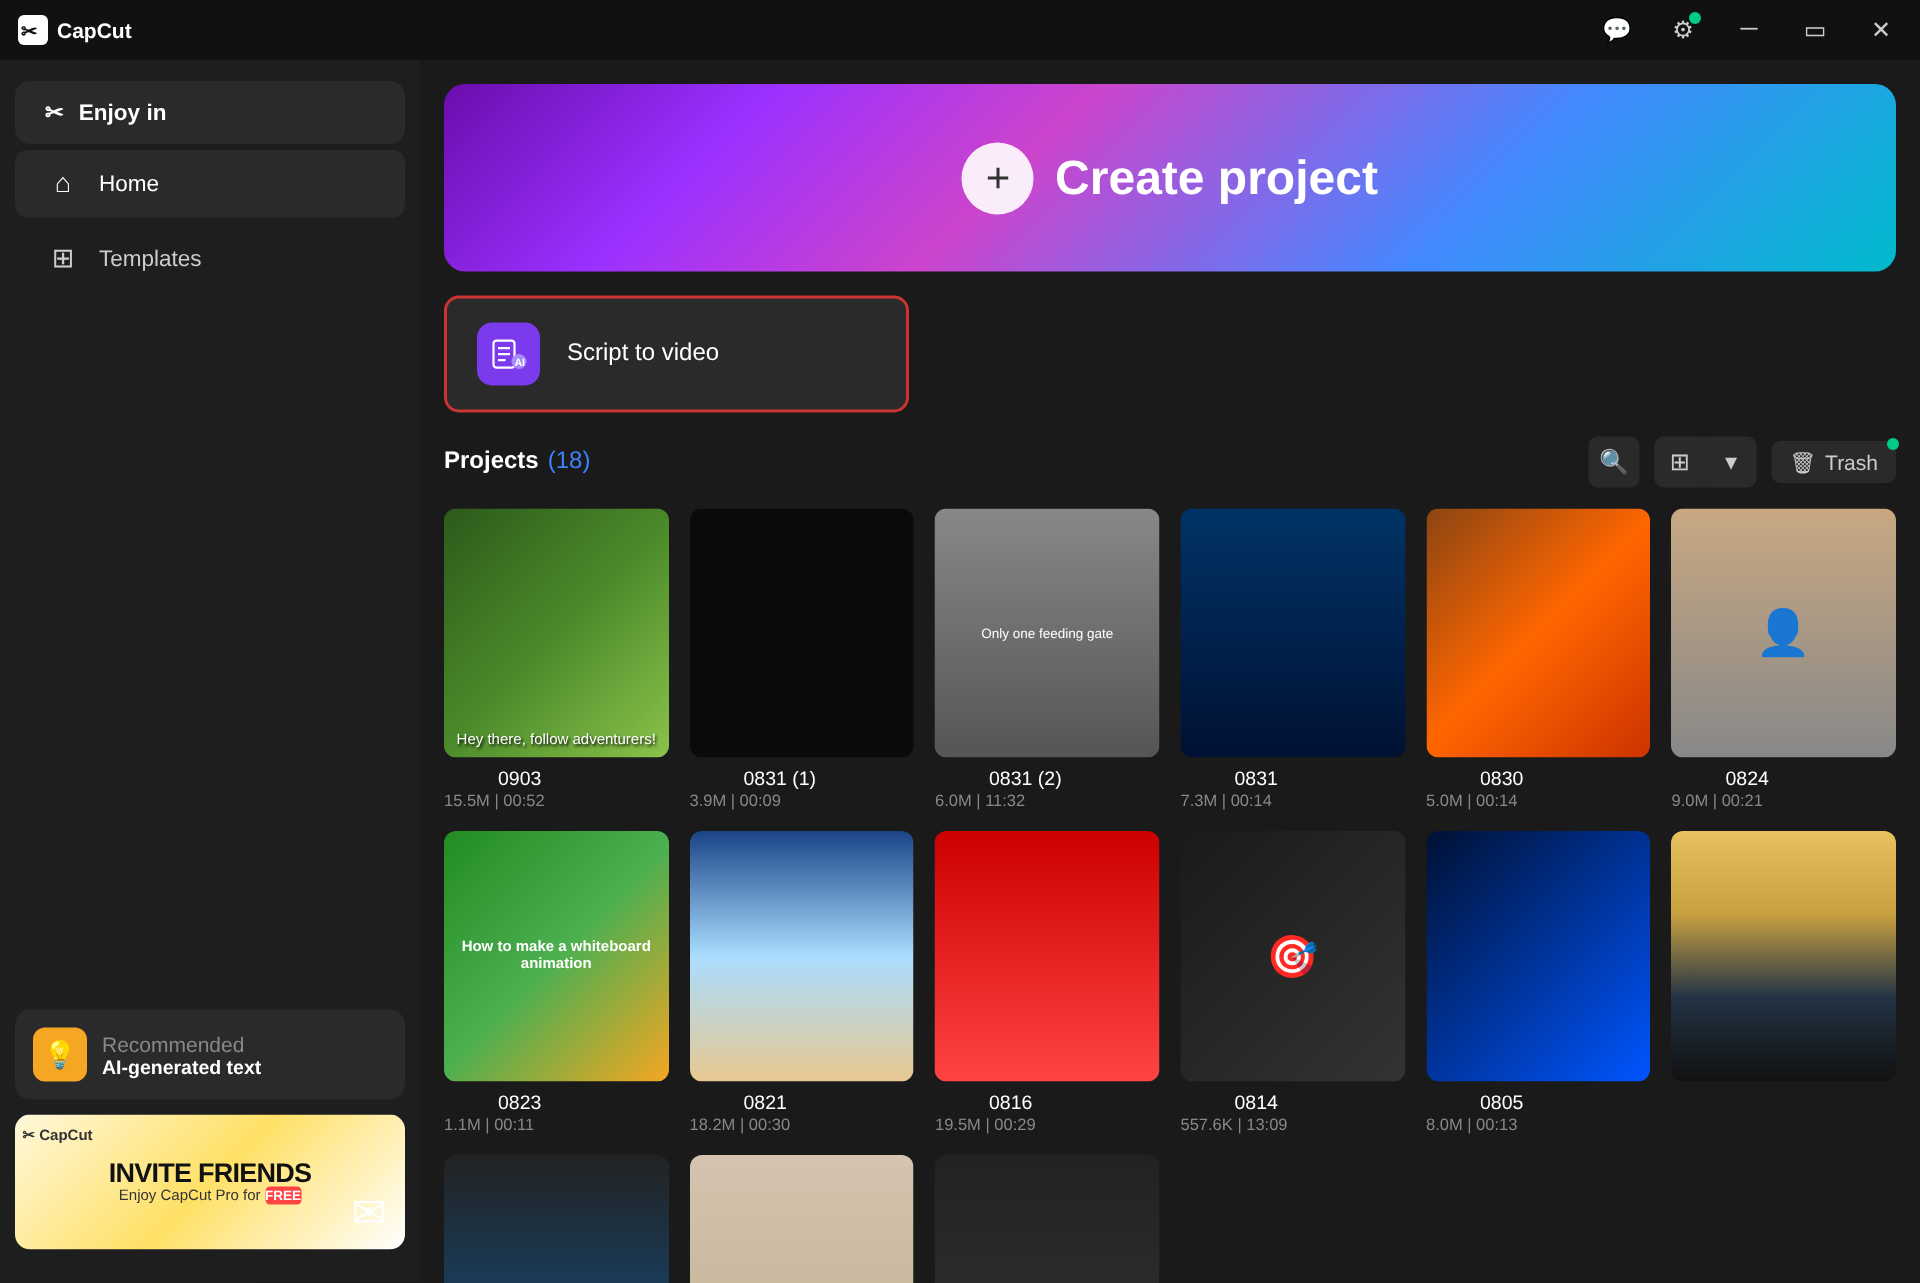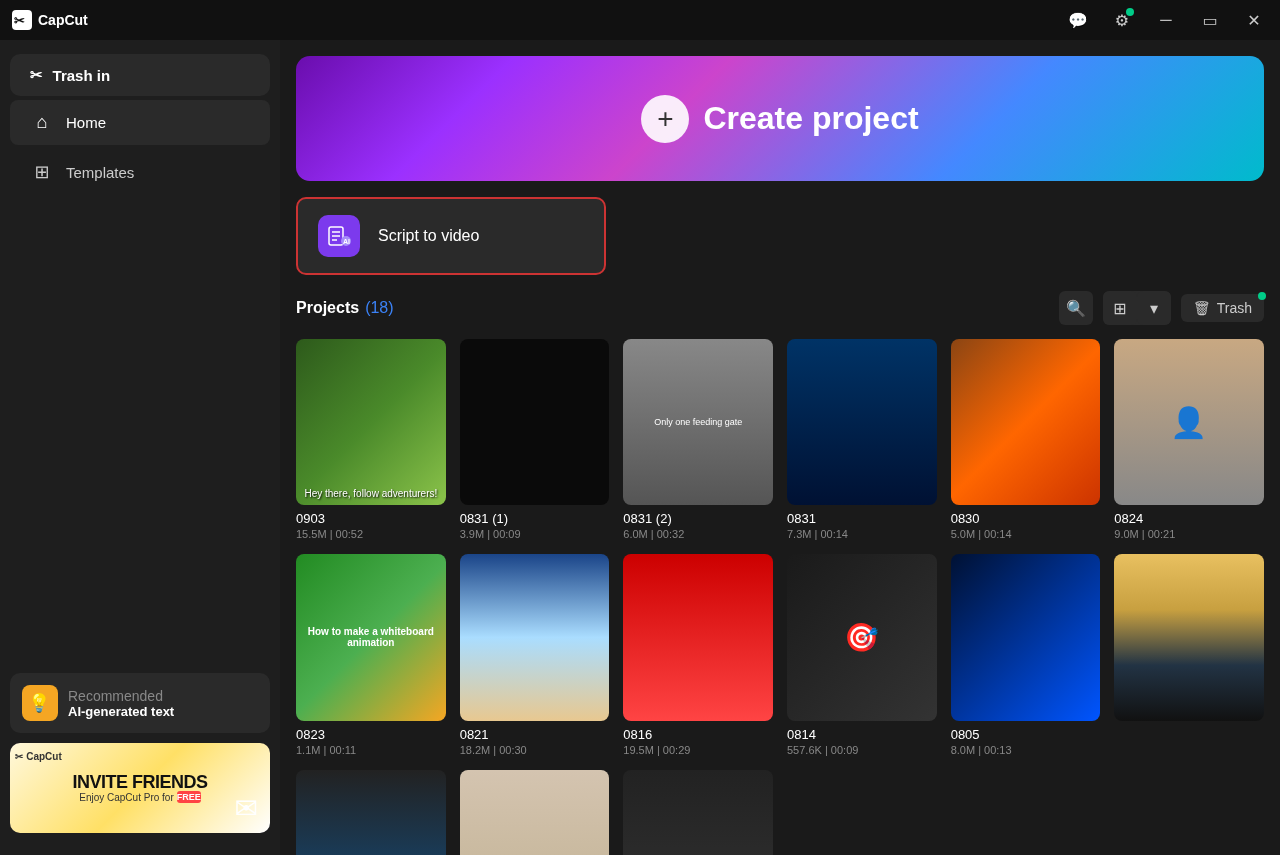--- a/index.html
+++ b/index.html
@@ -360,20 +360,21 @@
       position: relative;
     }
     .project-name {
       font-size: 13px;
       color: #fff;
       font-weight: 500;
       margin-bottom: 2px;
       white-space: nowrap;
       overflow: hidden;
       text-overflow: ellipsis;
+      margin-left: 36px;
     }
     .project-meta {
       font-size: 11px;
       color: #888;
     }
 
     ::-webkit-scrollbar { width: 4px; }
     ::-webkit-scrollbar-track { background: transparent; }
     ::-webkit-scrollbar-thumb { background: #444; border-radius: 2px; }
   </style>
@@ -408,21 +409,21 @@
       <span>✕</span>
     </button>
   </div>
 </div>
 
 <div class="main-layout">
 
   <div class="sidebar">
     <button class="signin-btn">
       <span>✂</span>
-      <span>Trash in</span>
+      <span>Enjoy in</span>
     </button>
 
     <div class="sidebar-item active">
       <span class="icon">⌂</span>
       <span>Home</span>
     </div>
 
     <div class="sidebar-item">
       <span class="icon">⊞</span>
       <span>Templates</span>
@@ -517,21 +518,21 @@
     <div class="project-name">0831 (1)</div>
     <div class="project-meta">3.9M | 00:09</div>
   </div>
         <div class="project-item">
     <div class="project-thumb" style="background:#222;">
       <div style="width:100%;height:100%;background:linear-gradient(180deg,#888,#555);display:flex;align-items:center;justify-content:center;">
     <div style="color:#fff;font-size:9px;text-align:center;padding:4px;">Only one feeding gate</div>
   </div>
     </div>
     <div class="project-name">0831 (2)</div>
-    <div class="project-meta">6.0M | 00:32</div>
+    <div class="project-meta">6.0M | 11:32</div>
   </div>
         <div class="project-item">
     <div class="project-thumb" style="background:#222;">
       <div style="width:100%;height:100%;background:linear-gradient(180deg,#003366,#001133);display:flex;align-items:flex-end;justify-content:center;"></div>
     </div>
     <div class="project-name">0831</div>
     <div class="project-meta">7.3M | 00:14</div>
   </div>
         <div class="project-item">
     <div class="project-thumb" style="background:#222;">
@@ -572,21 +573,21 @@
     <div class="project-name">0816</div>
     <div class="project-meta">19.5M | 00:29</div>
   </div>
         <div class="project-item">
     <div class="project-thumb" style="background:#222;">
       <div style="width:100%;height:100%;background:linear-gradient(135deg,#1a1a1a,#333);display:flex;align-items:center;justify-content:center;">
     <div style="font-size:28px;">🎯</div>
   </div>
     </div>
     <div class="project-name">0814</div>
-    <div class="project-meta">557.6K | 00:09</div>
+    <div class="project-meta">557.6K | 13:09</div>
   </div>
         <div class="project-item">
     <div class="project-thumb" style="background:#222;">
       <div style="width:100%;height:100%;background:linear-gradient(135deg,#001133,#003399,#0055ff);"></div>
     </div>
     <div class="project-name">0805</div>
     <div class="project-meta">8.0M | 00:13</div>
   </div>
         <div class="project-item">
     <div class="project-thumb" style="background:#222;">

